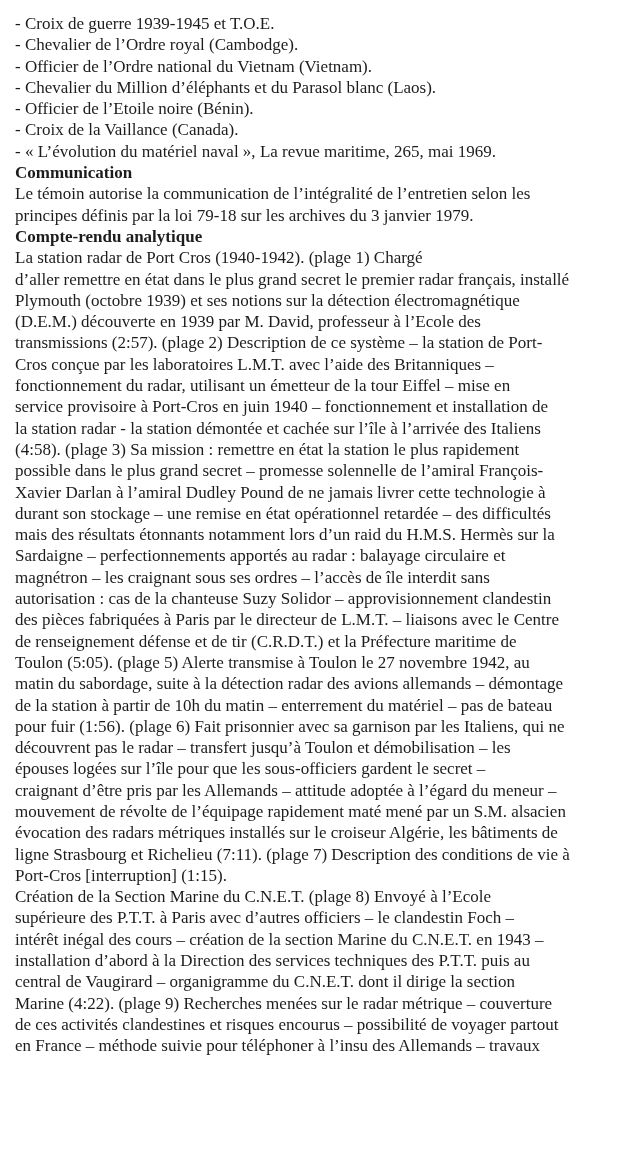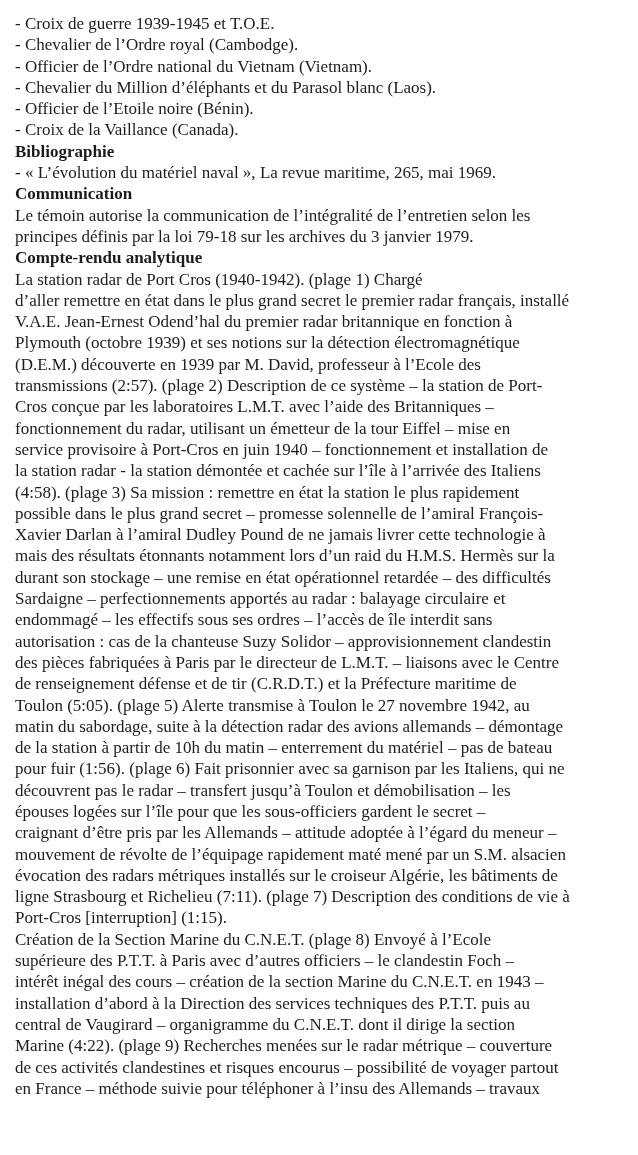--- a/index.html
+++ b/index.html
@@ -34,43 +34,41 @@
 <body>
 
 <div class="page">
   <div id="document-body" style="color: rgb(28, 28, 28);">
       <div class="line"><span>- Croix de guerre 1939-1945 et T.O.E.</span></div>
       <div class="line"><span>- Chevalier de l’Ordre royal (Cambodge).</span></div>
       <div class="line"><span>- Officier de l’Ordre national du Vietnam (Vietnam).</span></div>
       <div class="line"><span>- Chevalier du Million d’éléphants et du Parasol blanc (Laos).</span></div>
       <div class="line"><span>- Officier de l’Etoile noire (Bénin).</span></div>
       <div class="line"><span>- Croix de la Vaillance (Canada).</span></div>
-      <div class="line"><span class="seg-bold">Bibliographie</span></div>
       <div class="line"><span>- « L’évolution du matériel naval », </span><span class="seg-italic">La revue maritime</span><span>, 265, mai 1969.</span></div>
       <div class="line"><span class="seg-bold">Communication</span></div>
       <div class="line"><span>Le témoin autorise la communication de l’intégralité de l’entretien selon les</span></div>
       <div class="line"><span>principes définis par la loi 79-18 sur les archives du 3 janvier 1979.</span></div>
       <div class="line"><span class="seg-bold">Compte-rendu analytique</span></div>
       <div class="line"><span class="seg-italic">La station radar de Port Cros (1940-1942).</span><span> (plage 1) Chargé</span></div>
       <div class="line"><span>d’aller remettre en état dans le plus grand secret le premier radar français, installé</span></div>
-      <div class="line"><span>V.A.E. Jean-Ernest Odend’hal du premier radar britannique en fonction à</span></div>
       <div class="line"><span>Plymouth (octobre 1939) et ses notions sur la détection électromagnétique</span></div>
       <div class="line"><span>(D.E.M.) découverte en 1939 par M. David, professeur à l’Ecole des</span></div>
       <div class="line"><span>transmissions (2:57). (plage 2) Description de ce système – la station de Port-</span></div>
       <div class="line"><span>Cros conçue par les laboratoires </span><span class="seg-italic">L.M.T.</span><span> avec l’aide des Britanniques –</span></div>
       <div class="line"><span>fonctionnement du radar, utilisant un émetteur de la tour Eiffel – mise en</span></div>
       <div class="line"><span>service provisoire à Port-Cros en juin 1940 – fonctionnement et installation de</span></div>
       <div class="line"><span>la station radar - la station démontée et cachée sur l’île à l’arrivée des Italiens</span></div>
       <div class="line"><span>(4:58). (plage 3) Sa mission : remettre en état la station le plus rapidement</span></div>
       <div class="line"><span>possible dans le plus grand secret – promesse solennelle de l’amiral François-</span></div>
       <div class="line"><span>Xavier Darlan à l’amiral Dudley Pound de ne jamais livrer cette technologie à</span></div>
+      <div class="line"><span>durant son stockage – une remise en état opérationnel retardée – des difficultés</span></div>
       <div class="line"><span>mais des résultats étonnants notamment lors d’un raid du </span><span class="seg-italic">H.M.S. Hermès</span><span> sur la</span></div>
-      <div class="line"><span>durant son stockage – une remise en état opérationnel retardée – des difficultés</span></div>
       <div class="line"><span>Sardaigne – perfectionnements apportés au radar : balayage circulaire et</span></div>
-      <div class="line"><span>endommagé – les effectifs sous ses ordres – l’accès de île interdit sans</span></div>
+      <div class="line"><span>magnétron – les craignant sous ses ordres – l’accès de île interdit sans</span></div>
       <div class="line"><span>autorisation : cas de la chanteuse Suzy Solidor – approvisionnement clandestin</span></div>
       <div class="line"><span>des pièces fabriquées à Paris par le directeur de </span><span class="seg-italic">L.M.T.</span><span> – liaisons avec le Centre</span></div>
       <div class="line"><span>de renseignement défense et de tir (C.R.D.T.) et la Préfecture maritime de</span></div>
       <div class="line"><span>Toulon (5:05). (plage 5) Alerte transmise à Toulon le 27 novembre 1942, au</span></div>
       <div class="line"><span>matin du sabordage, suite à la détection radar des avions allemands – démontage</span></div>
       <div class="line"><span>de la station à partir de 10h du matin – enterrement du matériel – pas de bateau</span></div>
       <div class="line"><span>pour fuir (1:56). (plage 6) Fait prisonnier avec sa garnison par les Italiens, qui ne</span></div>
       <div class="line"><span>découvrent pas le radar – transfert jusqu’à Toulon et démobilisation – les</span></div>
       <div class="line"><span>épouses logées sur l’île pour que les sous-officiers gardent le secret –</span></div>
       <div class="line"><span>craignant d’être pris par les Allemands – attitude adoptée à l’égard du meneur –</span></div>

